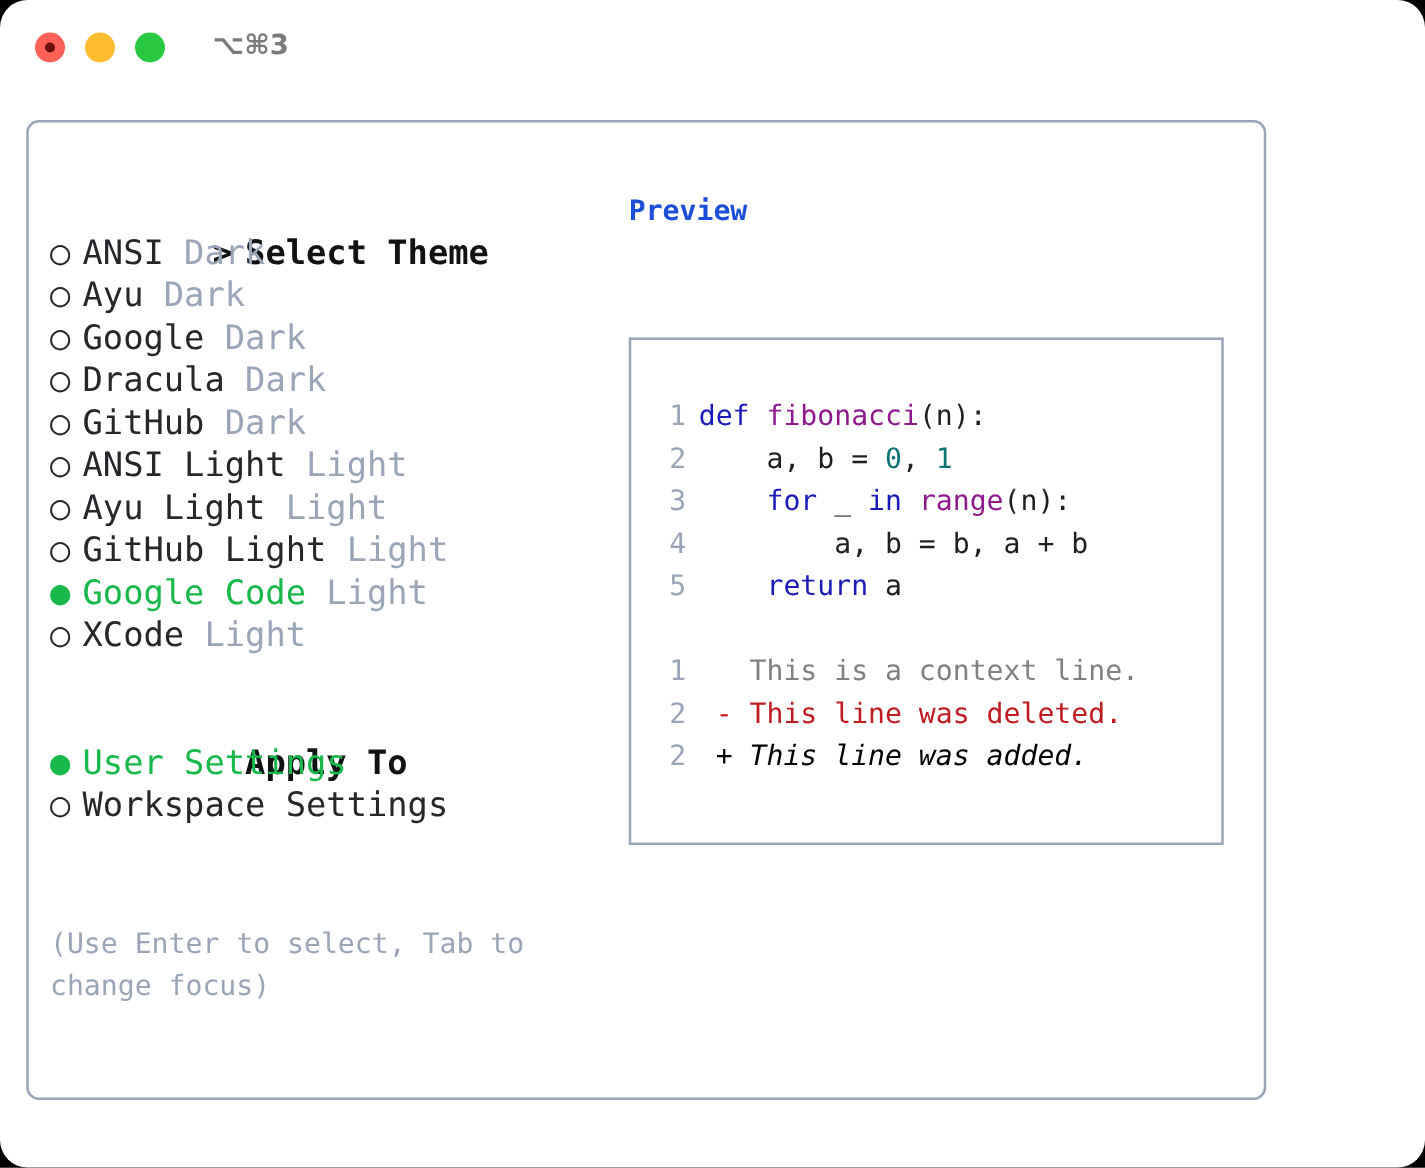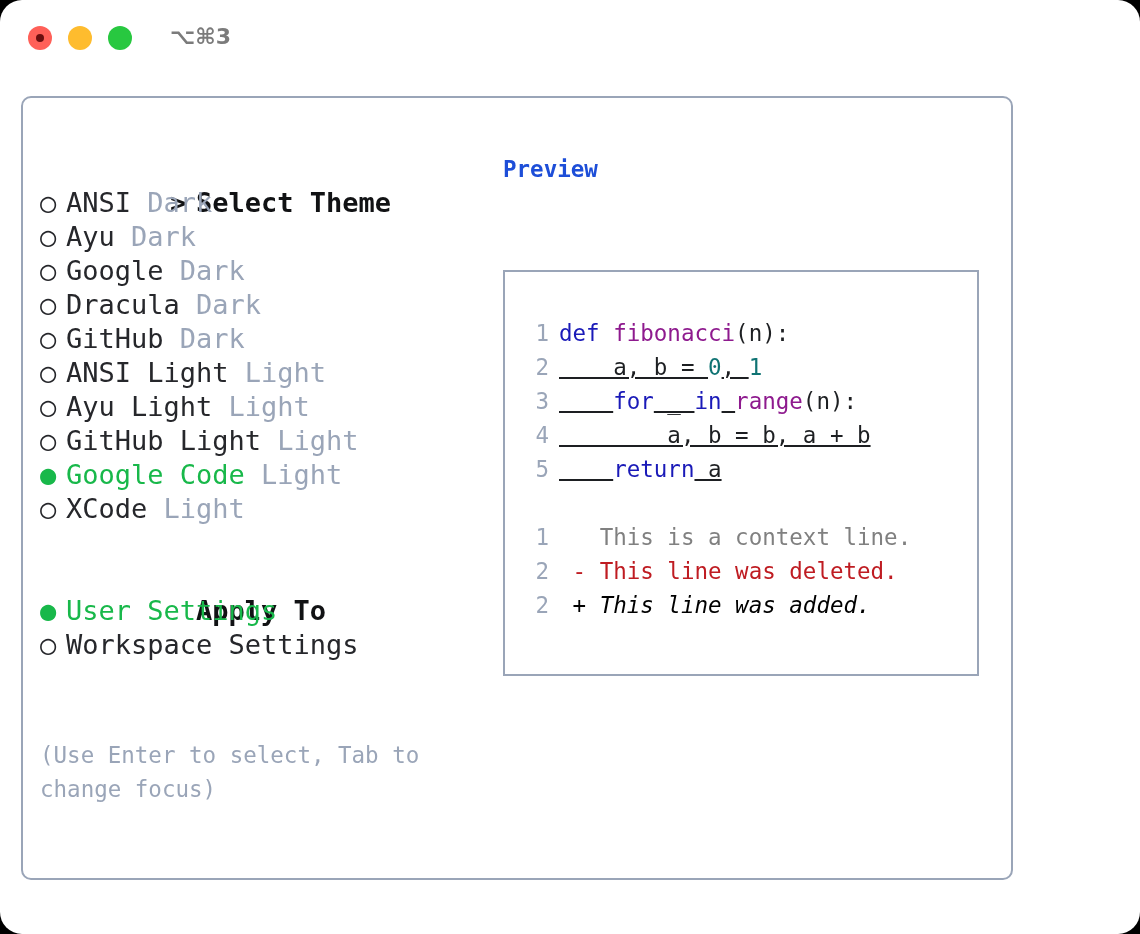--- a/index.html
+++ b/index.html
@@ -152,21 +152,21 @@
   .ln {
     display: inline-block;
     width: 26px;
     text-align: right;
     color: #9AA5B8;
     margin-right: 10px;
   }
   .kw   { color: #1A1AB8; }
   .fn   { color: #8E1A8E; }
   .num  { color: #0F7373; }
-  .plain{ color: #1d1f22; text-decoration: underline; }
+  .plain{ color: #1d1f22; }
   .punc { color: #1d1f22; }
 
   .diff-ctx { color: #808080; }
   .diff-del { color: #BF1C22; }
   .diff-add { color: #000000; font-style: italic; }
   .diff-gap { height: 34px; }
 </style>
 </head>
 <body>
 

